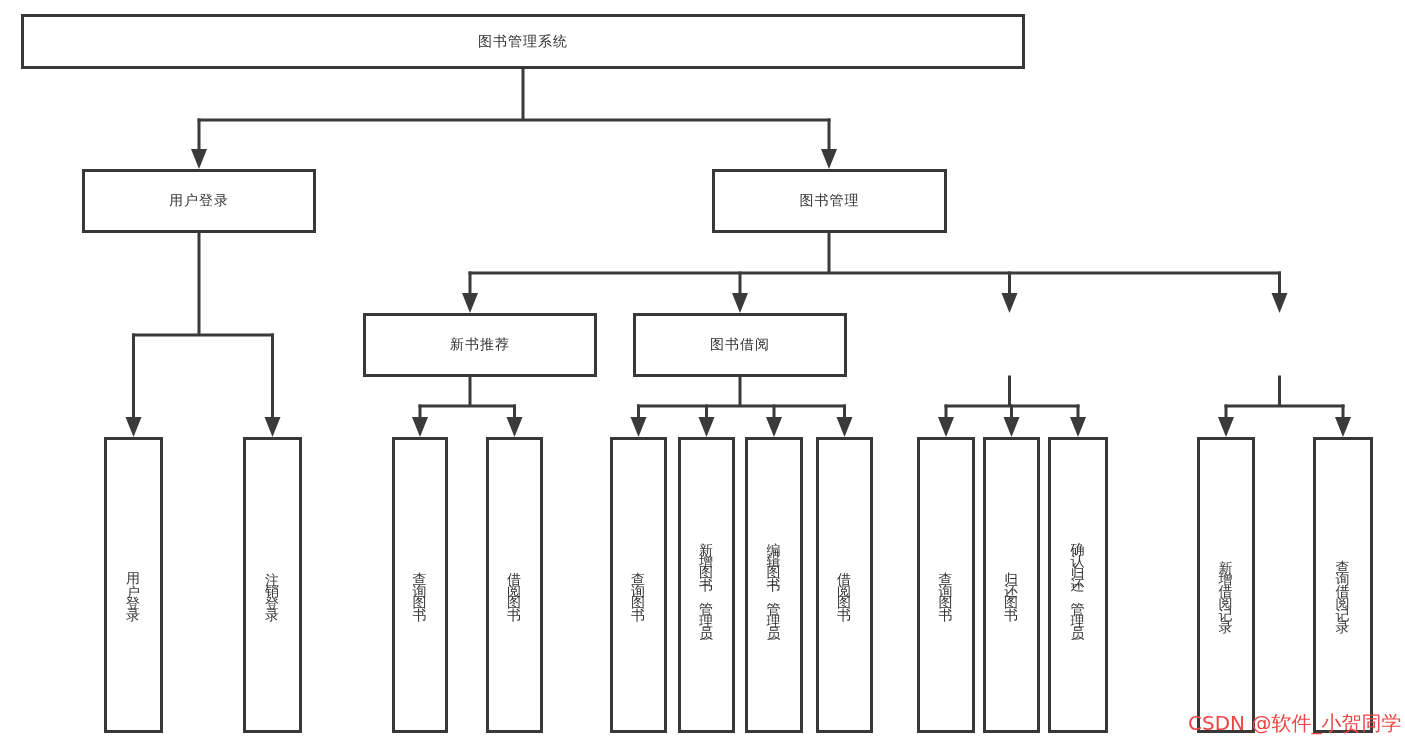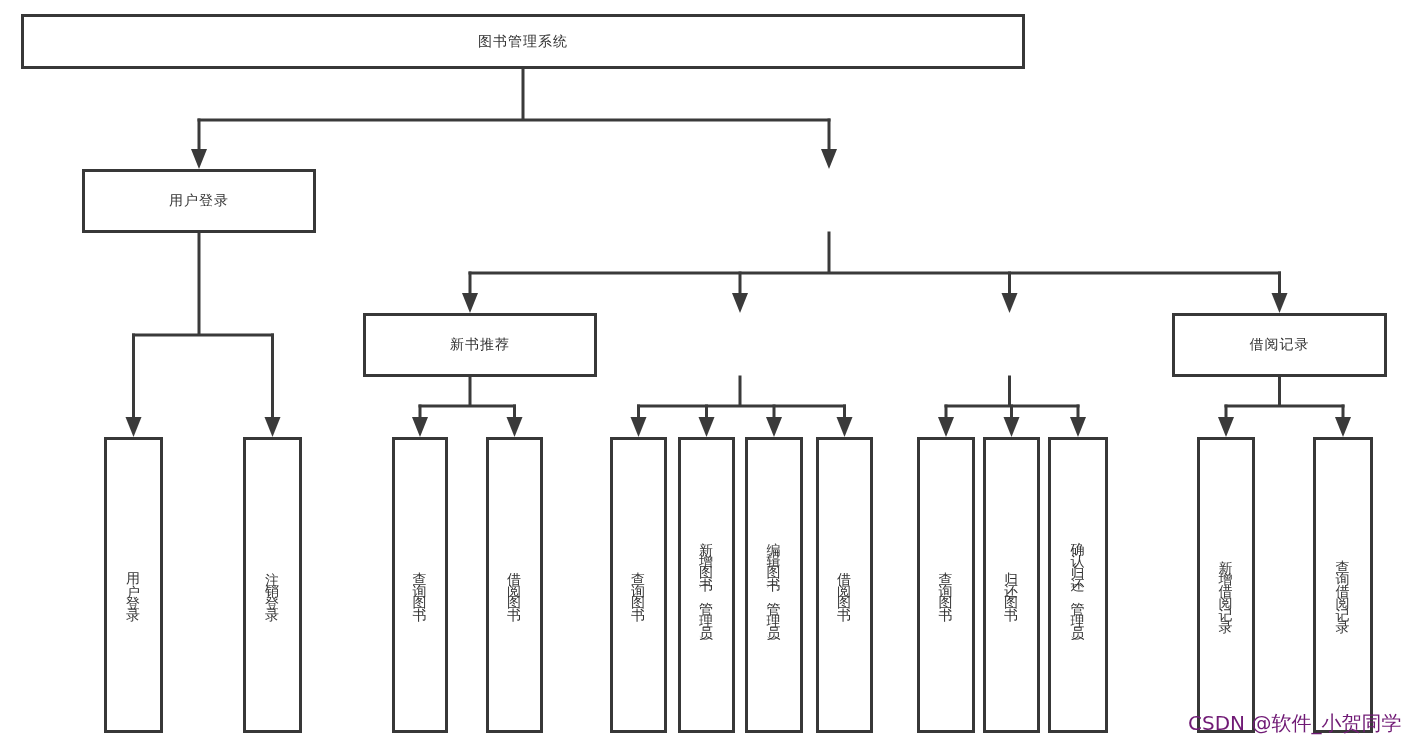--- a/index.html
+++ b/index.html
@@ -28,21 +28,21 @@
     writing-mode: vertical-rl;
     text-orientation: mixed;
     letter-spacing: 12px;
     white-space: nowrap;
   }
   .watermark {
     position: absolute;
     left: 1188px;
     top: 710px;
     font-size: 20px;
-    color: #701a75;
+    color: #ef4444;
     white-space: nowrap;
   }
 </style>
 </head>
 <body>
 
 <div class="diagram">
 
   <svg class="connectors" width="1405" height="747" viewBox="0 0 1405 747">
     <g stroke="#3a3a3a" stroke-width="3" fill="none" stroke-linecap="square">
@@ -84,26 +84,29 @@
     </g>
   </svg>
 
   <div class="box hbox" style="left:21px;top:14px;width:1004px;height:55px">
     <span>图书管理系统</span>
   </div>
 
   <div class="box hbox" style="left:82px;top:169px;width:234px;height:64px">
     <span>用户登录</span>
   </div>
+  <div class="box hbox" style="left:712px;top:169px;width:235px;height:64px">
+    <span>图书管理</span>
+  </div>
 
   <div class="box hbox" style="left:363px;top:313px;width:234px;height:64px">
     <span>新书推荐</span>
   </div>
-  <div class="box hbox" style="left:1172px;top:313px;width:215px;height:64px">
-    <span>借阅记录</span>
+  <div class="box hbox" style="left:633px;top:313px;width:214px;height:64px">
+    <span>图书借阅</span>
   </div>
 
   <div class="box" style="left:104px;top:437px;width:59px;height:296px">
     <span class="vtext">用户登录</span>
   </div>
   <div class="box" style="left:243px;top:437px;width:59px;height:296px">
     <span class="vtext">注销登录</span>
   </div>
 
   <div class="box" style="left:392px;top:437px;width:56px;height:296px">

